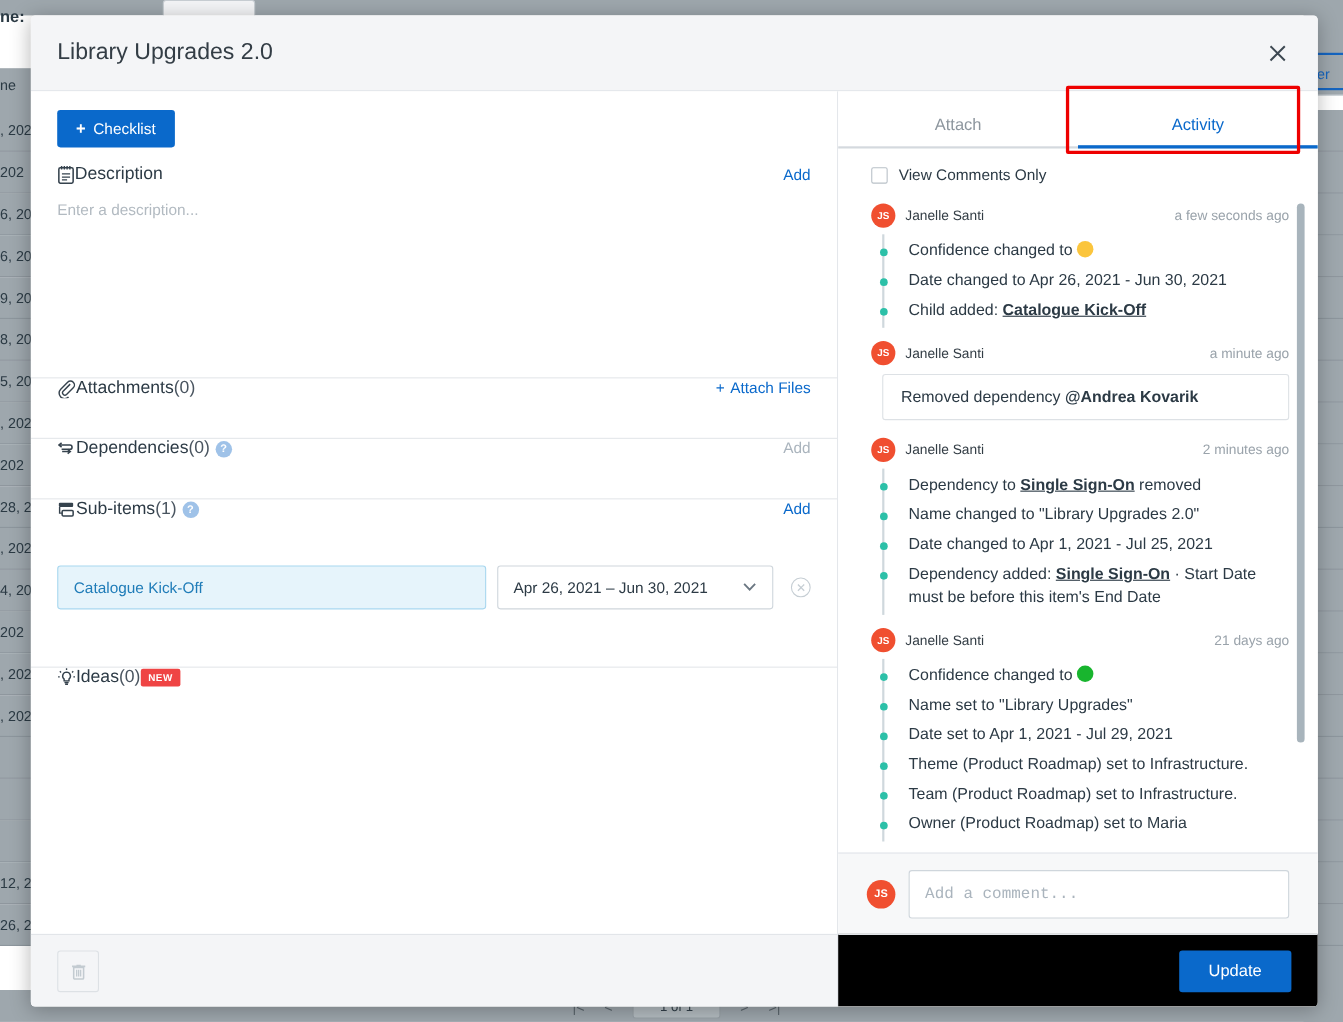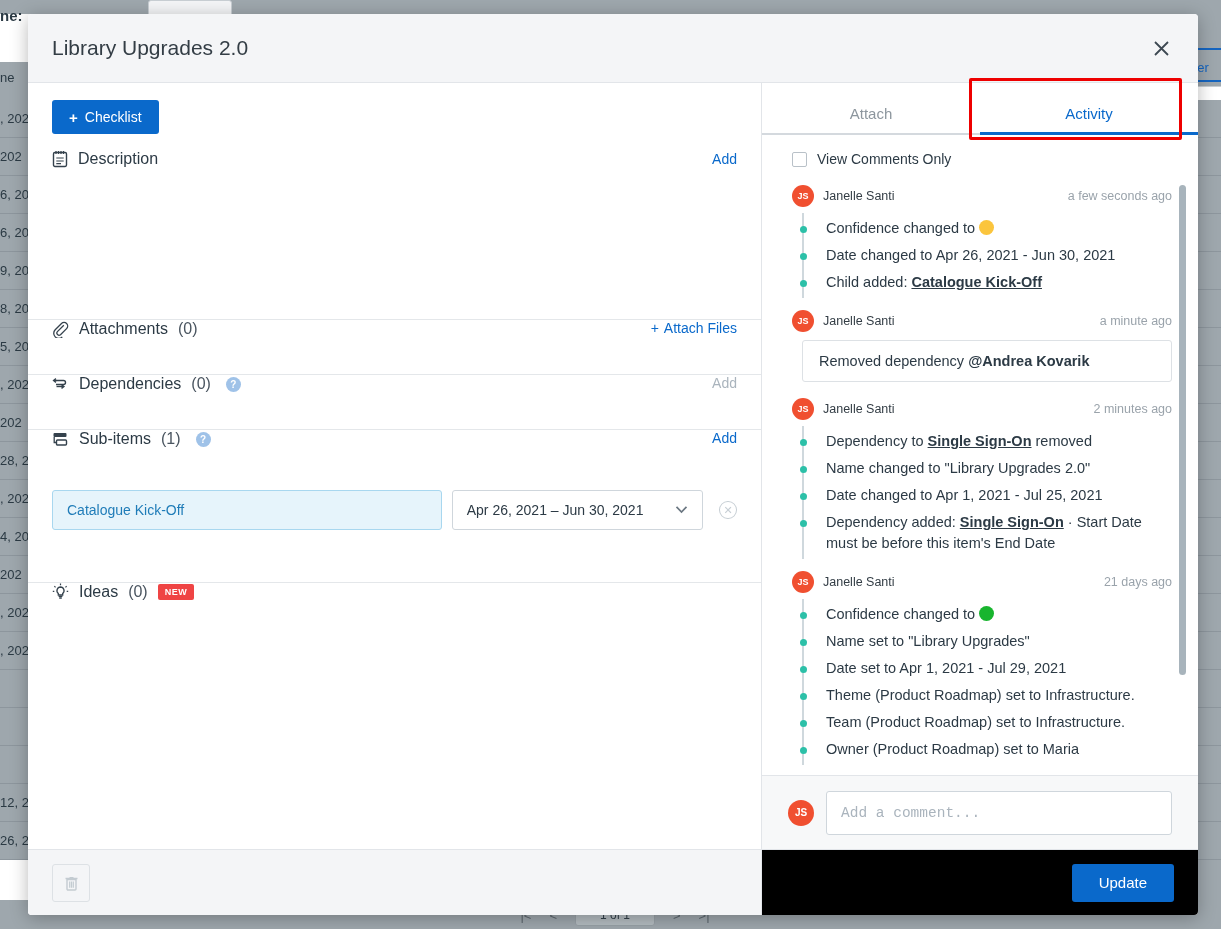--- a/index.html
+++ b/index.html
@@ -130,21 +130,21 @@
     cursor: pointer; display: inline-flex; align-items: center; gap: 7px;
   }
   .checklist-btn .plus { font-size: 15px; font-weight: bold; }
 
   .sec-row {
     display: flex; align-items: flex-start;
     padding: 0 24px 0 24px;
     height: 54px;
   }
   .sec-title {
-    display: flex; align-items: center; gap: 10px;
+    display: flex; align-items: center; gap: 0;
     font-size: 16px; color: #2c3a45;
     flex: 1;
   }
   .sec-title .cnt { color: #4a5560; }
   .sec-icon { display: inline-flex; align-items: center; color: #35424d; }
   .help-badge {
     width: 15px; height: 15px; border-radius: 50%;
     background: #9fc2e8; color: #fff; font-size: 10px; font-weight: bold;
     display: inline-flex; align-items: center; justify-content: center;
     margin-left: 5px;
@@ -444,20 +444,21 @@
               <svg width="16" height="18" viewBox="0 0 16 18" aria-hidden="true">
                 <rect x="1.5" y="2.5" width="13" height="14" rx="1.4" fill="none" stroke="#35424d" stroke-width="1.4"></rect>
                 <path d="M4 1 L4 4 M6.5 1 L6.5 4 M9 1 L9 4 M11.5 1 L11.5 4" stroke="#35424d" stroke-width="1.3"></path>
                 <path d="M4.3 8 H11.7 M4.3 11 H11.7 M4.3 13.6 H9" stroke="#35424d" stroke-width="1.2"></path>
               </svg>
             </span>
             <span>Description</span>
           </div>
           <span class="sec-action">Add</span>
         </div>
+        <div class="desc-placeholder">Enter a description...</div>
         <div class="desc-area"></div>
 
         <div class="hr"></div>
 
         <div class="sec-row">
           <div class="sec-title">
             <span class="sec-icon">
               <svg width="17" height="17" viewBox="0 0 17 17" aria-hidden="true">
                 <path d="M11.8 4.2 L5.4 10.6 a2.2 2.2 0 0 0 3.1 3.1 l6.1-6.1 a3.6 3.6 0 0 0-5.1-5.1 L3.2 8.8 a5 5 0 0 0 7.1 7.1" fill="none" stroke="#35424d" stroke-width="1.3"></path>
               </svg>

